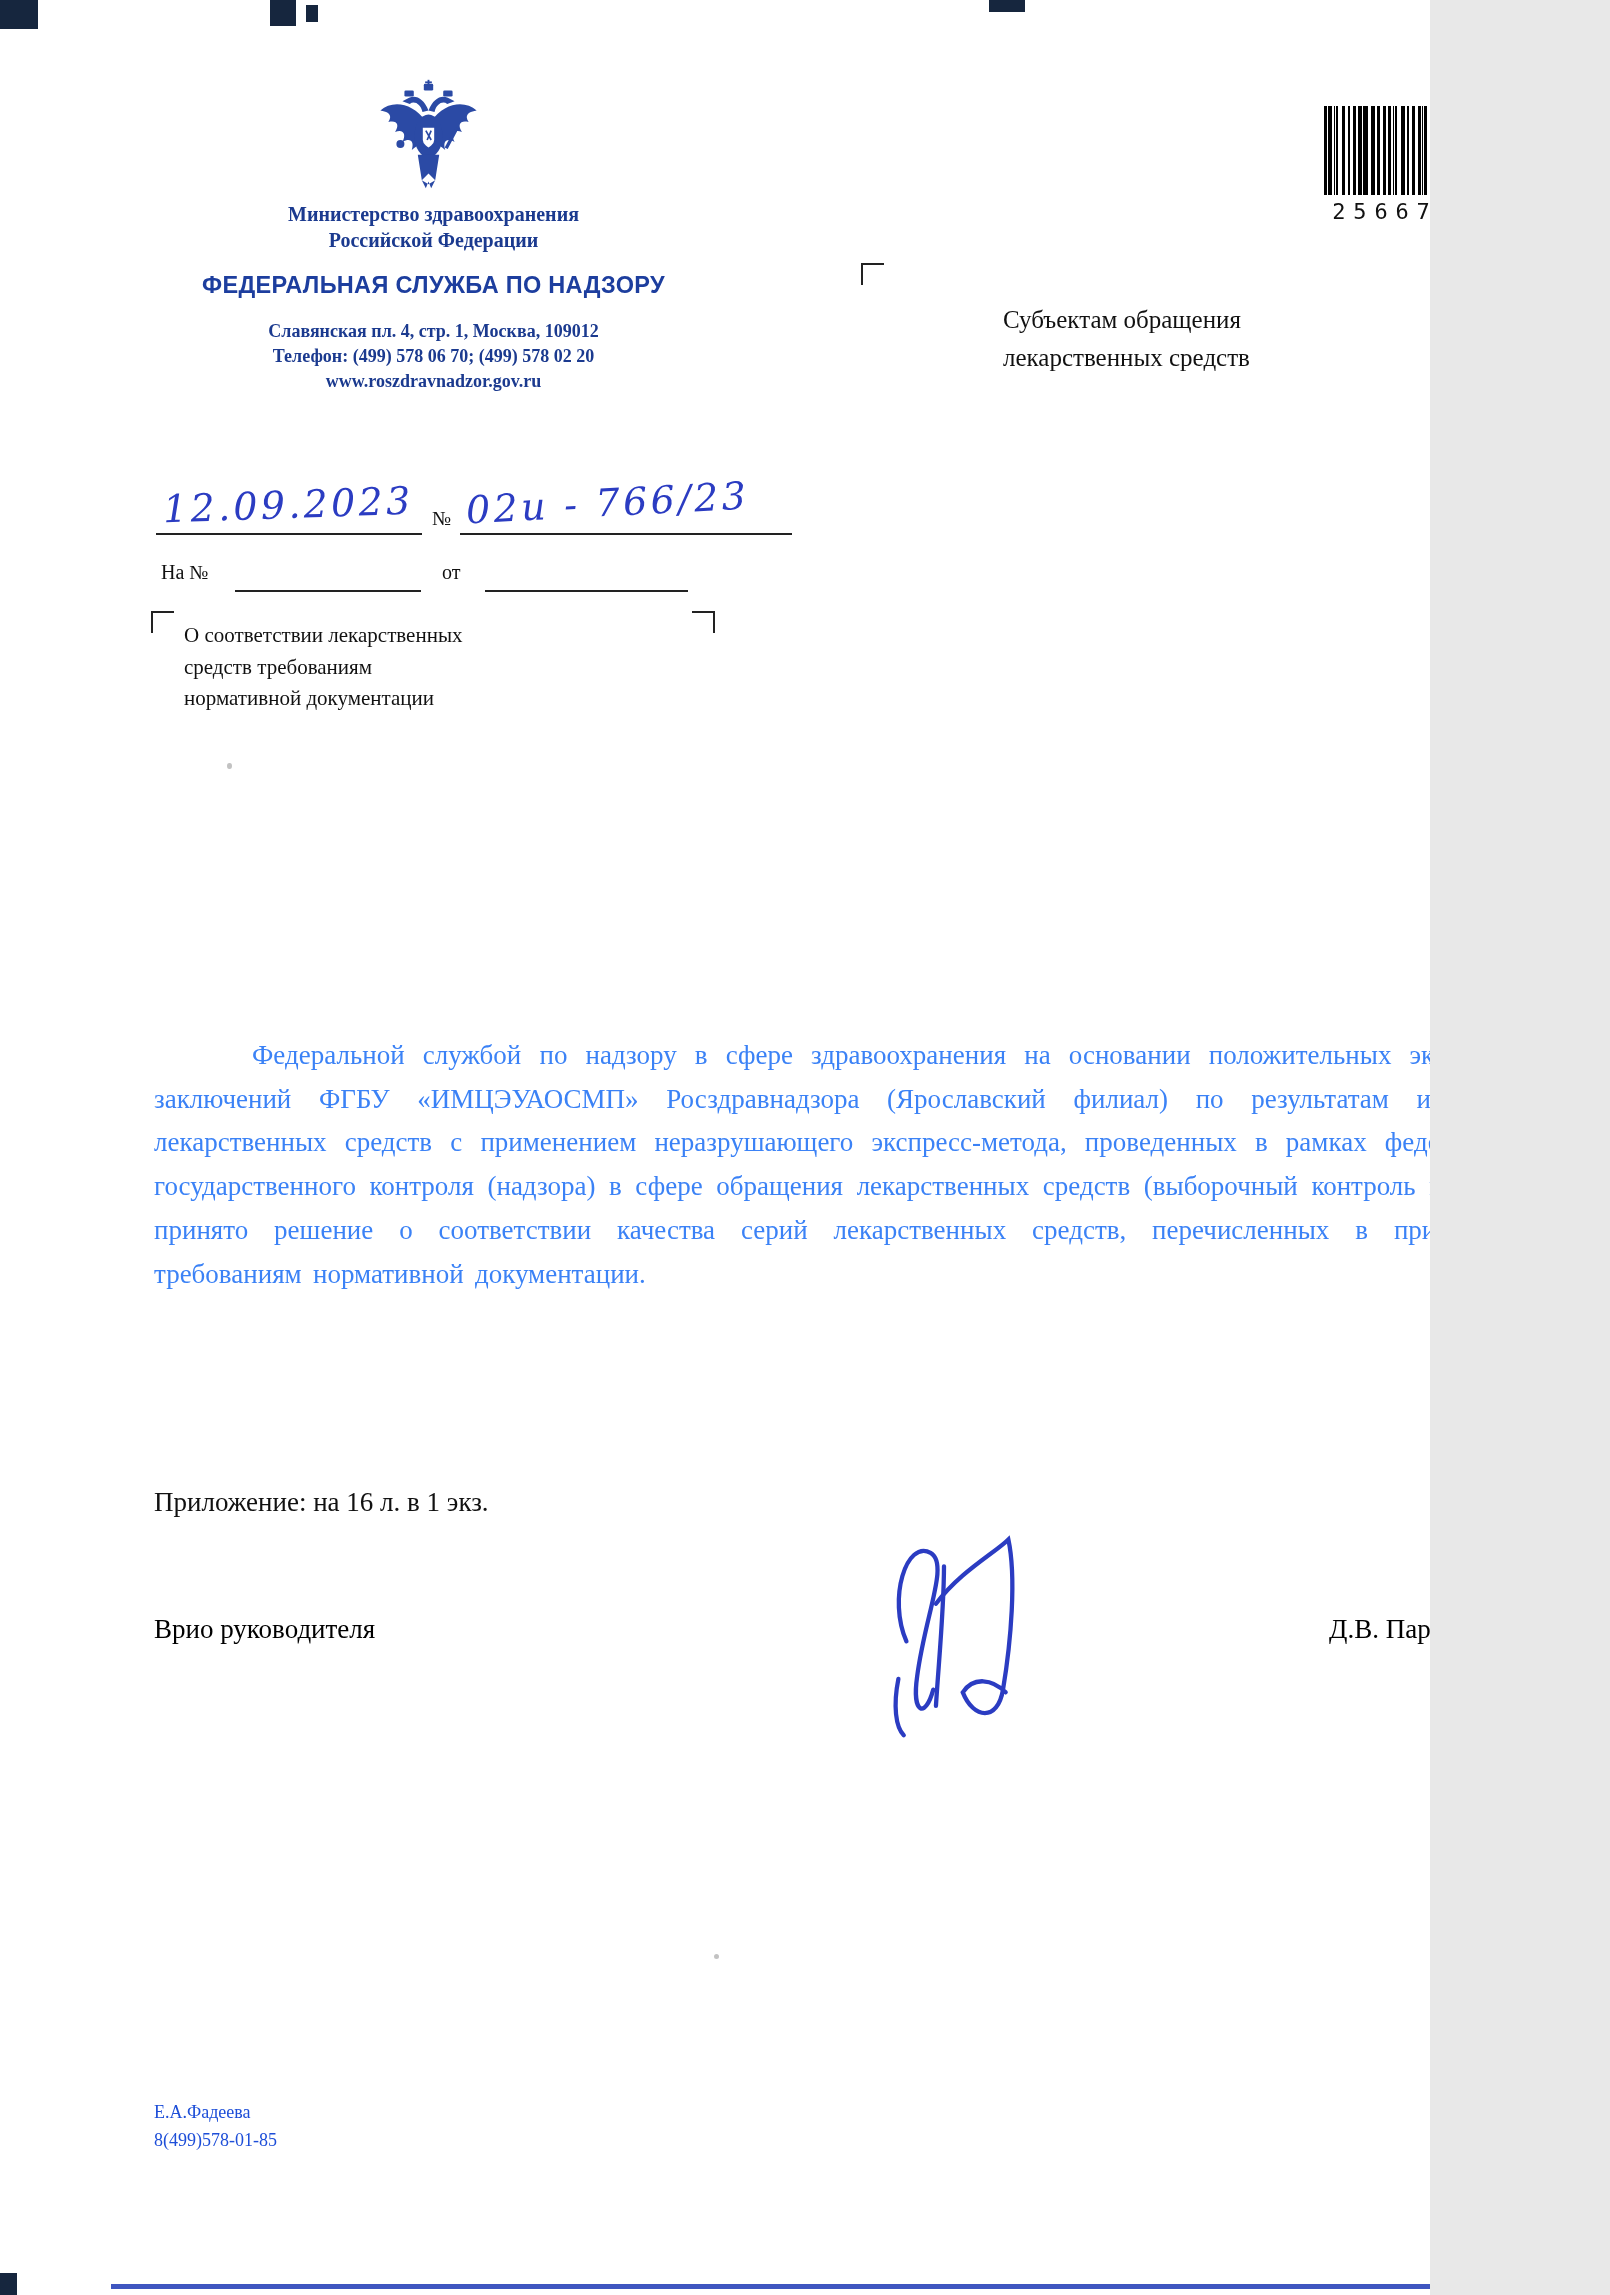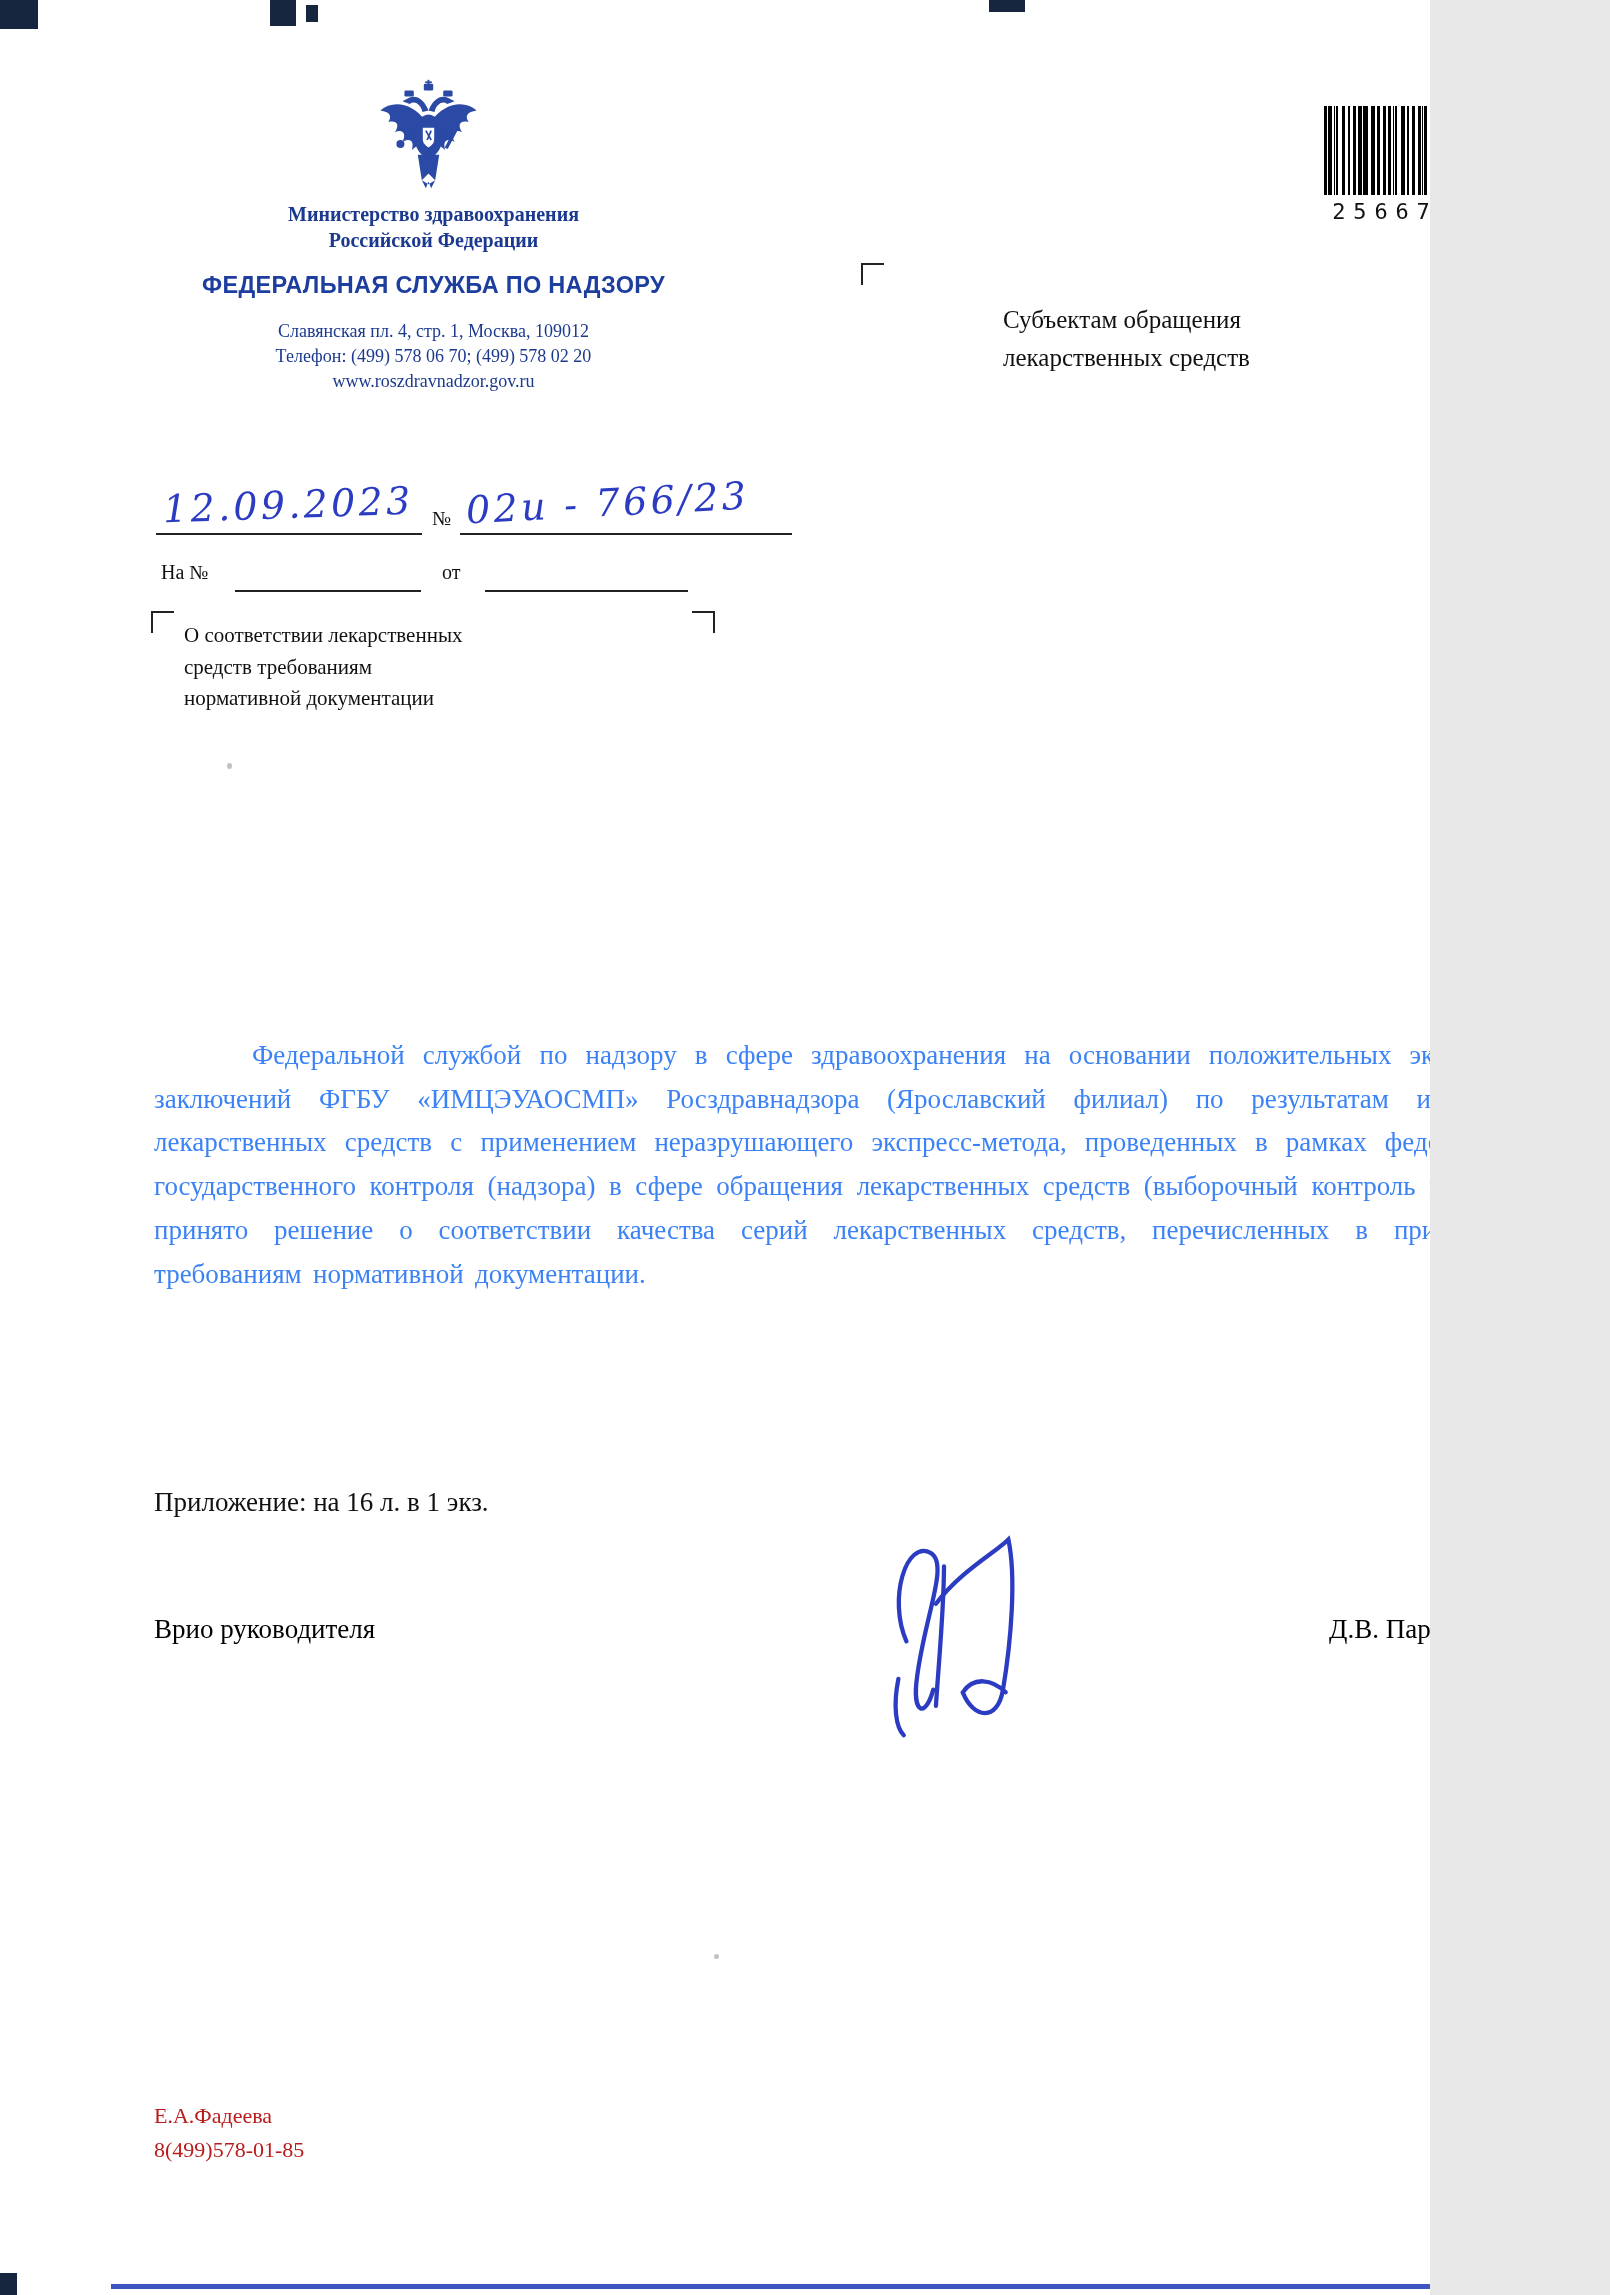--- a/index.html
+++ b/index.html
@@ -13,21 +13,21 @@
   }
   .abs{position:absolute;}
   
   .artifact{background:#16263e;}
   .dot{background:#9a9a9a;border-radius:50%;opacity:.6;}
   .bottom-line{background:#3f56c0;}
   
   .hdr-col{left:98px;top:202px;width:671px;text-align:center;}
   .ministry{font-weight:bold;color:#1b3a8f;font-size:20px;line-height:1.28;font-family:"Liberation Serif",serif;}
   .service{font-weight:bold;color:#1d3e9e;font-size:23.5px;line-height:1.3;margin-top:17px;font-family:"Liberation Sans",sans-serif;letter-spacing:0.3px;}
-  .addr{color:#1b3a8f;font-size:18px;line-height:1.4;margin-top:18px;font-family:"Liberation Serif",serif;}
+  .addr{color:#1b3a8f;font-size:18px;line-height:1.4;margin-top:18px;font-family:"Liberation Serif",serif;font-weight:bold;}
   
   .hand{font-family:"DejaVu Serif",serif;font-style:italic;color:#2b3cc2;font-size:38px;letter-spacing:3.3px;white-space:nowrap;}
   .uline{height:0;border-bottom:2px solid #222;}
   .printed-small{font-size:20px;color:#111;}
   
   .corner{width:21px;height:19.5px;}
   .corner.tl{border-top:2px solid #222;border-left:2px solid #222;}
   .corner.tr{border-top:2px solid #222;border-right:2px solid #222;}
   
   .subject{font-size:21px;line-height:1.5;color:#111;}
@@ -41,21 +41,21 @@
       repeating-linear-gradient(90deg,transparent 0 3.9px,#000 3.9px 5.9px,transparent 5.9px 15px);
   }
   .barcode-num{font-family:"DejaVu Sans Mono",monospace;font-size:22px;letter-spacing:7.8px;color:#111;text-align:center;}
   
   .body-par{
     width:1389px;font-size:27px;line-height:1.62;text-align:justify;
     text-indent:98px;word-spacing:4.6px;color:#3b82f6;
   }
   .attachment{font-size:27px;color:#111;}
   .sig-row-text{font-size:27px;color:#000000;}
-  .footer-text{font-size:22px;line-height:1.55;color:#b91c1c;}
+  .footer-text{font-size:18px;line-height:1.55;color:#1d4ed8;}
   svg{display:block;}
 </style>
 </head>
 <body>
 
 <div class="page">
 
   <div class="abs artifact" style="left:0;top:0;width:38px;height:29px;"></div>
   <div class="abs artifact" style="left:270px;top:0;width:26px;height:26px;"></div>
   <div class="abs artifact" style="left:306px;top:5.2px;width:11.7px;height:17px;"></div>

